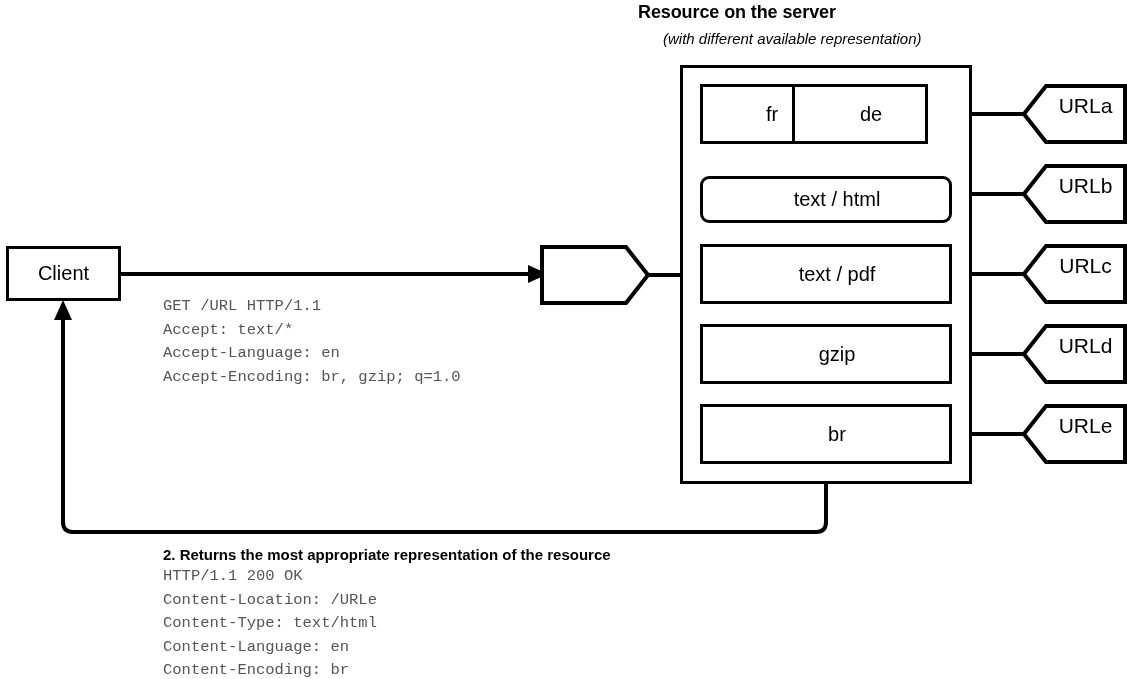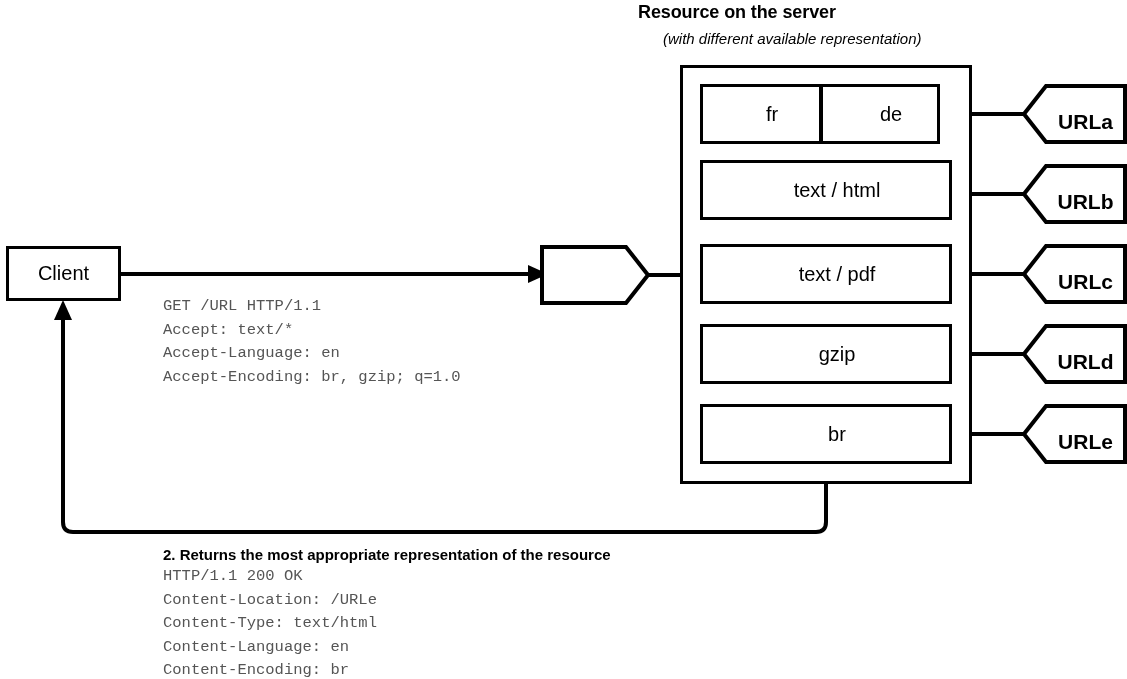--- a/index.html
+++ b/index.html
@@ -108,28 +108,27 @@
 
   
   .url-tag {
     position: absolute;
     width: 105px;
     height: 60px;
   }
   .url-tag .ttext {
     position: absolute;
     left: 22px;
-    top: 16px;
+    top: 0;
     width: 83px;
     height: 43px;
     display: flex;
     align-items: center;
     justify-content: center;
     font-size: 21px;
-    font-weight: bold;
   }
 
   
   .note-title {
     font-size: 15px;
     font-weight: bold;
     white-space: nowrap;
     line-height: 20px;
   }
   .note-body {
@@ -175,24 +174,24 @@
     <svg width="110" height="60" viewBox="0 0 110 60" xmlns="http://www.w3.org/2000/svg">
       <polygon points="2,2 86,2 108,30 86,58 2,58" fill="#fff" stroke="#000" stroke-width="4"></polygon>
     </svg>
   </div>
 
   <div class="abs" id="server-box"></div>
 
   <div class="rep-box" style="left:700px; top:84px; width:122px; height:60px;">
     <span>fr</span>
   </div>
-  <div class="rep-box" style="left:820px; top:84px; width:120px; height:60px;text-align:right;">
+  <div class="rep-box" style="left:792px; top:84px; width:136px; height:60px;text-align:right;">
     <span>de</span>
   </div>
-  <div class="rep-box" style="left:700px; top:160px; width:252px; height:60px;">
+  <div class="rep-box" style="left:700px; top:176px; width:252px; height:47px;border-radius:9px;">
     <span>text / html</span>
   </div>
   <div class="rep-box" style="left:700px; top:244px; width:252px; height:60px;">
     <span>text / pdf</span>
   </div>
   <div class="rep-box" style="left:700px; top:324px; width:252px; height:60px;">
     <span>gzip</span>
   </div>
   <div class="rep-box" style="left:700px; top:404px; width:252px; height:60px;">
     <span>br</span>

